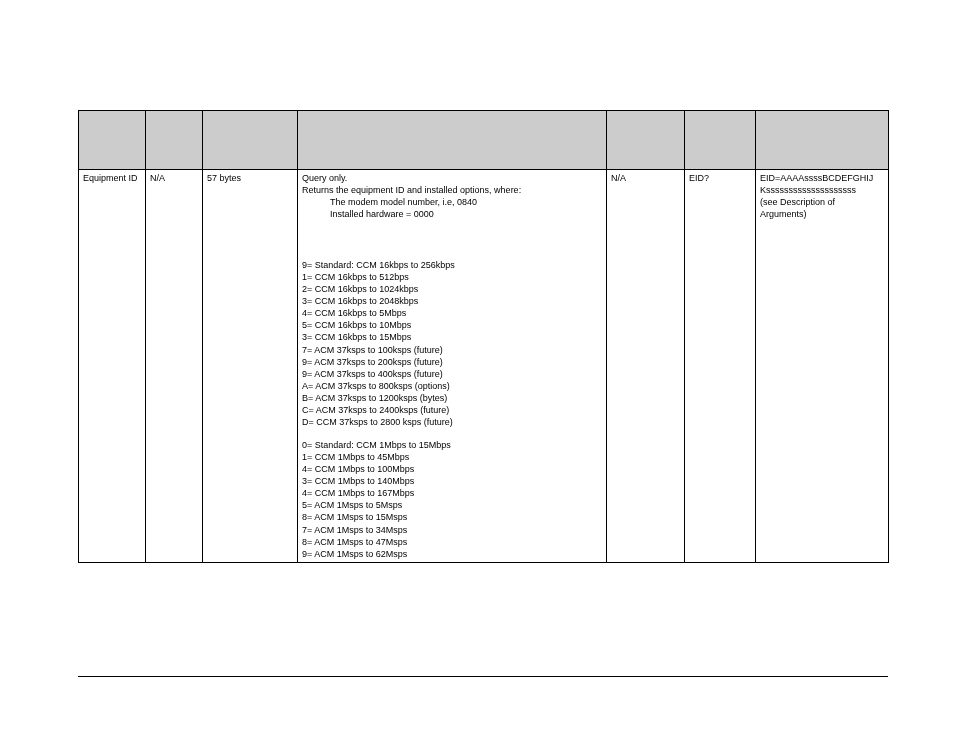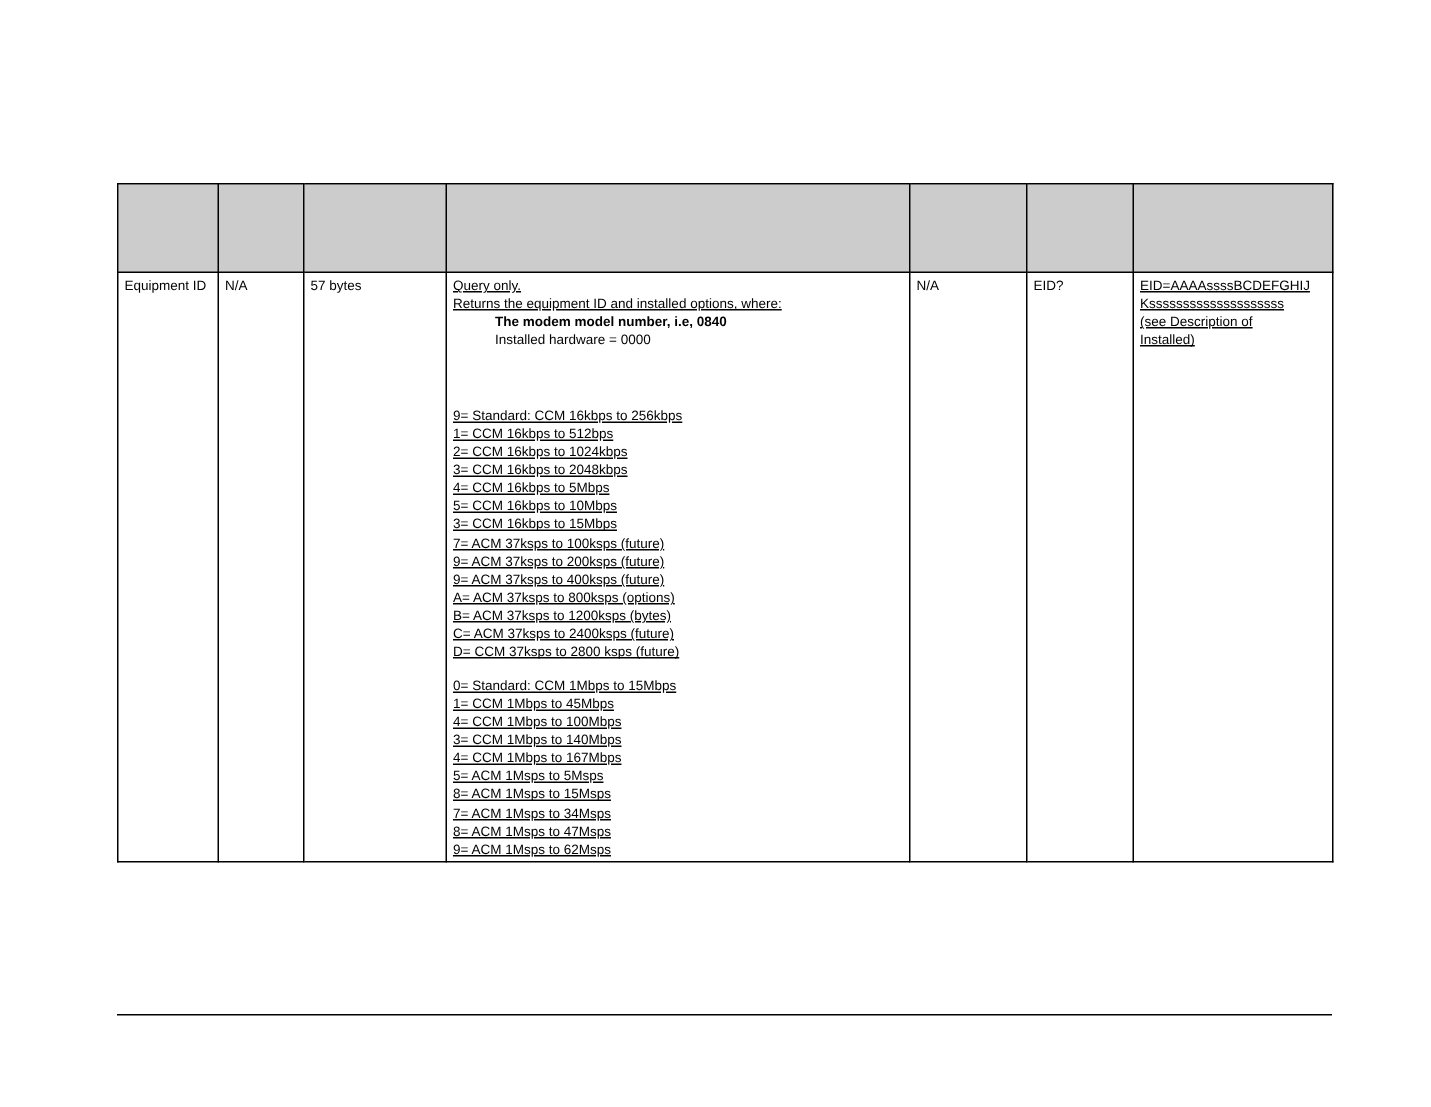--- a/index.html
+++ b/index.html
@@ -17,21 +17,20 @@
     .table-container {
       position: absolute;
       top: 110px;
       left: 78px;
       width: 810px;
     }
     table {
       border-collapse: collapse;
       width: 100%;
       table-layout: fixed;
-      margin-top: 12px;
     }
     table, th, td {
       border: 1px solid #000;
     }
     col.c1 { width: 67px; }
     col.c2 { width: 57px; }
     col.c3 { width: 95px; }
     col.c4 { width: 309px; }
     col.c5 { width: 78px; }
     col.c6 { width: 71px; }
@@ -39,23 +38,23 @@
     thead th {
       background: #ccc;
       height: 56px;
     }
     td {
       font-size: 9px;
       vertical-align: top;
       padding: 2px 4px 2px 4px;
       line-height: 1.35;
     }
-    .indent1 { padding-left: 28px; display: block; font-weight: bold; }
+    .indent1 { padding-left: 28px; display: block; }
     .indent2 { padding-left: 28px; display: block; }
-    .desc-line { display: block; text-decoration: underline; }
+    .desc-line { display: block; }
     .gap { display: block; height: 38px; }
     .gap-small { display: block; height: 10px; }
     .footer-rule {
       position: absolute;
       left: 78px;
       width: 810px;
       border-top: 1px solid #000;
       top: 676px;
     }
   </style>
@@ -121,20 +120,20 @@
             <span class="desc-line">7= ACM 1Msps to 34Msps</span>
             <span class="desc-line">8= ACM 1Msps to 47Msps</span>
             <span class="desc-line">9= ACM 1Msps to 62Msps</span>
           </td>
           <td>N/A</td>
           <td>EID?</td>
           <td>
             <span class="desc-line">EID=AAAAssssBCDEFGHIJ</span>
             <span class="desc-line">Kssssssssssssssssssss</span>
             <span class="desc-line">(see Description of</span>
-            <span class="desc-line">Installed)</span>
+            <span class="desc-line">Arguments)</span>
           </td>
         </tr>
       </tbody>
     </table>
   </div>
   <div class="footer-rule"></div>
 </div>
 
 </body></html>

